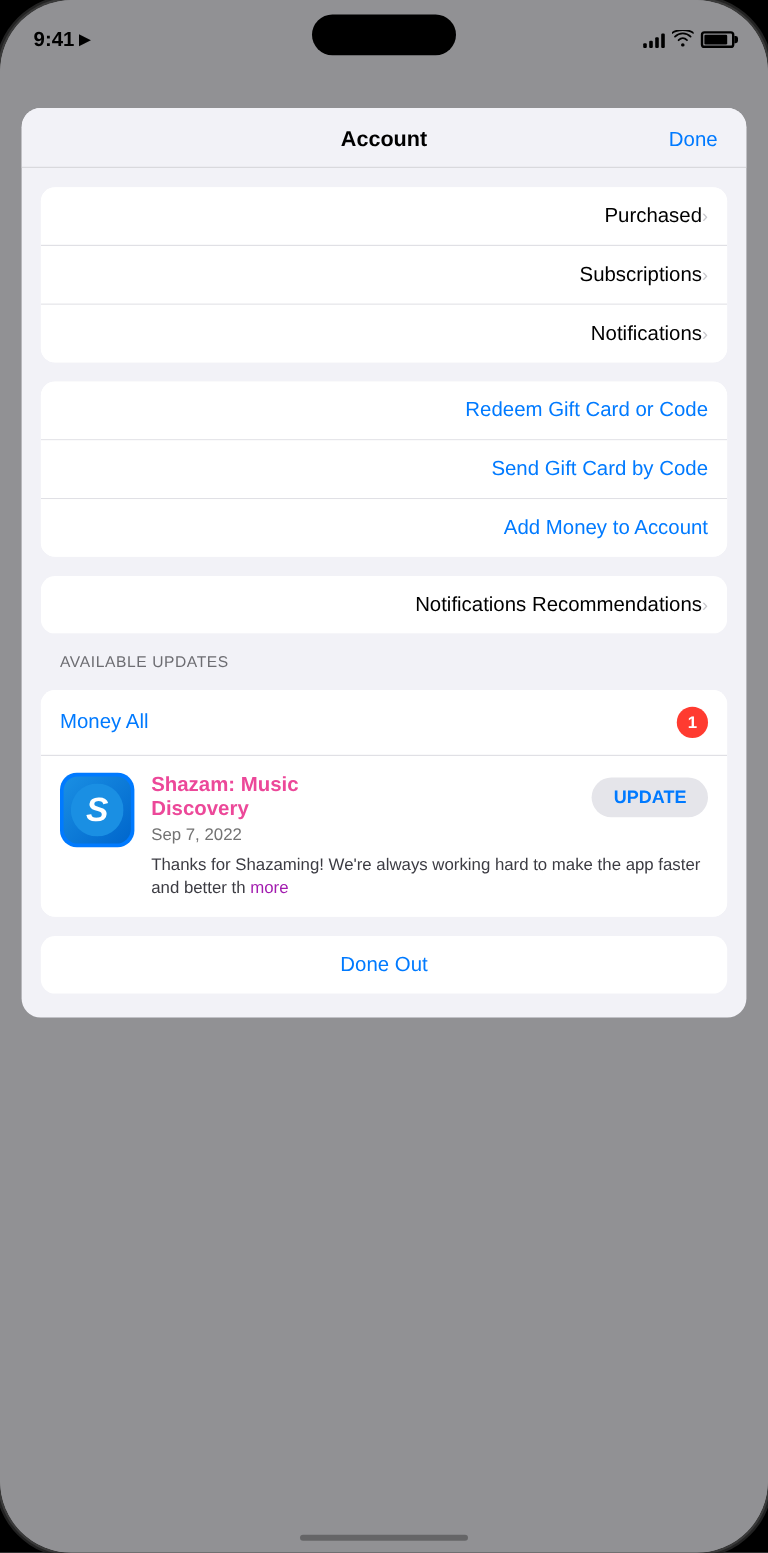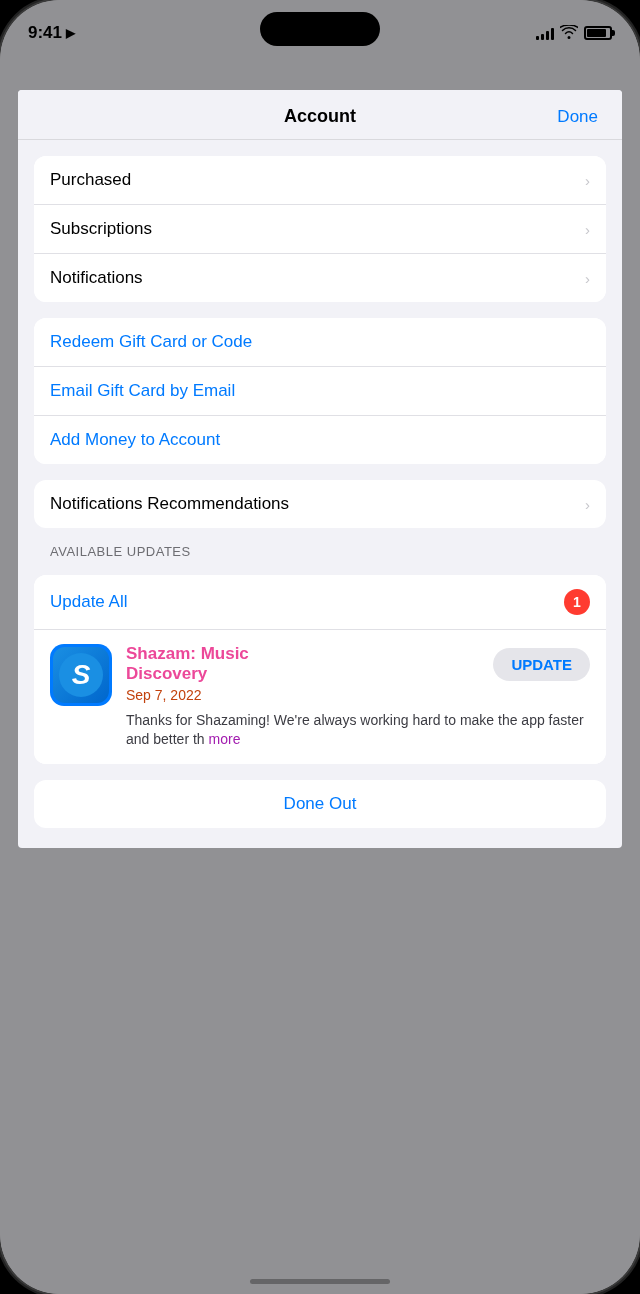--- a/index.html
+++ b/index.html
@@ -127,21 +127,21 @@
       background: rgba(0,0,0,0.4);
       display: flex;
       align-items: flex-start;
       justify-content: center;
       padding-top: 90px;
     }
 
     .modal-sheet {
       width: 604px;
       background: #f2f2f7;
-      border-radius: 4px;
+      border-radius: 16px;
       overflow: hidden;
       max-height: 1150px;
     }
 
     .modal-header {
       background: #f2f2f7;
       padding: 16px 20px 12px;
       display: flex;
       align-items: center;
       justify-content: center;
@@ -175,21 +175,21 @@
     .section-group {
       background: #fff;
       border-radius: 12px;
       margin: 16px 0;
       overflow: hidden;
     }
 
     .list-row {
       display: flex;
       align-items: center;
-      justify-content: space-between;
+      justify-content: flex-end;
       padding: 14px 16px;
       background: #fff;
       border-bottom: 0.5px solid #e0e0e5;
       cursor: pointer;
     }
 
     .list-row:last-child {
       border-bottom: none;
     }
 
@@ -283,21 +283,21 @@
 
     .app-name {
       font-size: 17px;
       font-weight: 700;
       color: #ec4899;
       line-height: 1.2;
     }
 
     .app-date {
       font-size: 14px;
-      color: #c2410c;
+      color: #737373;
       margin-top: 2px;
     }
 
     .app-description {
       font-size: 14px;
       color: #3c3c43;
       margin-top: 8px;
       line-height: 1.4;
     }
 
@@ -412,40 +412,40 @@
               <span class="list-row-label">Notifications</span>
               <span class="chevron-icon">›</span>
             </div>
           </div>
 
           <div class="section-group">
             <div class="list-row">
               <span class="list-row-label blue">Redeem Gift Card or Code</span>
             </div>
             <div class="list-row">
-              <span class="list-row-label blue">Email Gift Card by Email</span>
+              <span class="list-row-label blue">Send Gift Card by Code</span>
             </div>
             <div class="list-row">
               <span class="list-row-label blue">Add Money to Account</span>
             </div>
           </div>
 
           <div class="section-group">
             <div class="list-row">
               <span class="list-row-label">Notifications Recommendations</span>
               <span class="chevron-icon">›</span>
             </div>
           </div>
 
           <div class="section-label">AVAILABLE UPDATES</div>
 
           <div class="section-group">
 
             <div class="update-all-row">
-              <span class="update-all-label">Update All</span>
+              <span class="update-all-label">Money All</span>
               <div class="badge">1</div>
             </div>
 
             <div class="app-update-row">
               <div class="app-icon">
                 <div class="shazam-icon">
 
                   <svg width="44" height="44" viewBox="0 0 44 44" fill="none" xmlns="http://www.w3.org/2000/svg">
                     <circle cx="22" cy="22" r="22" fill="#1a8fe3"></circle>
                     <text x="22" y="31" text-anchor="middle" font-size="28" font-weight="800" fill="white" font-family="Arial" font-style="italic">S</text>

